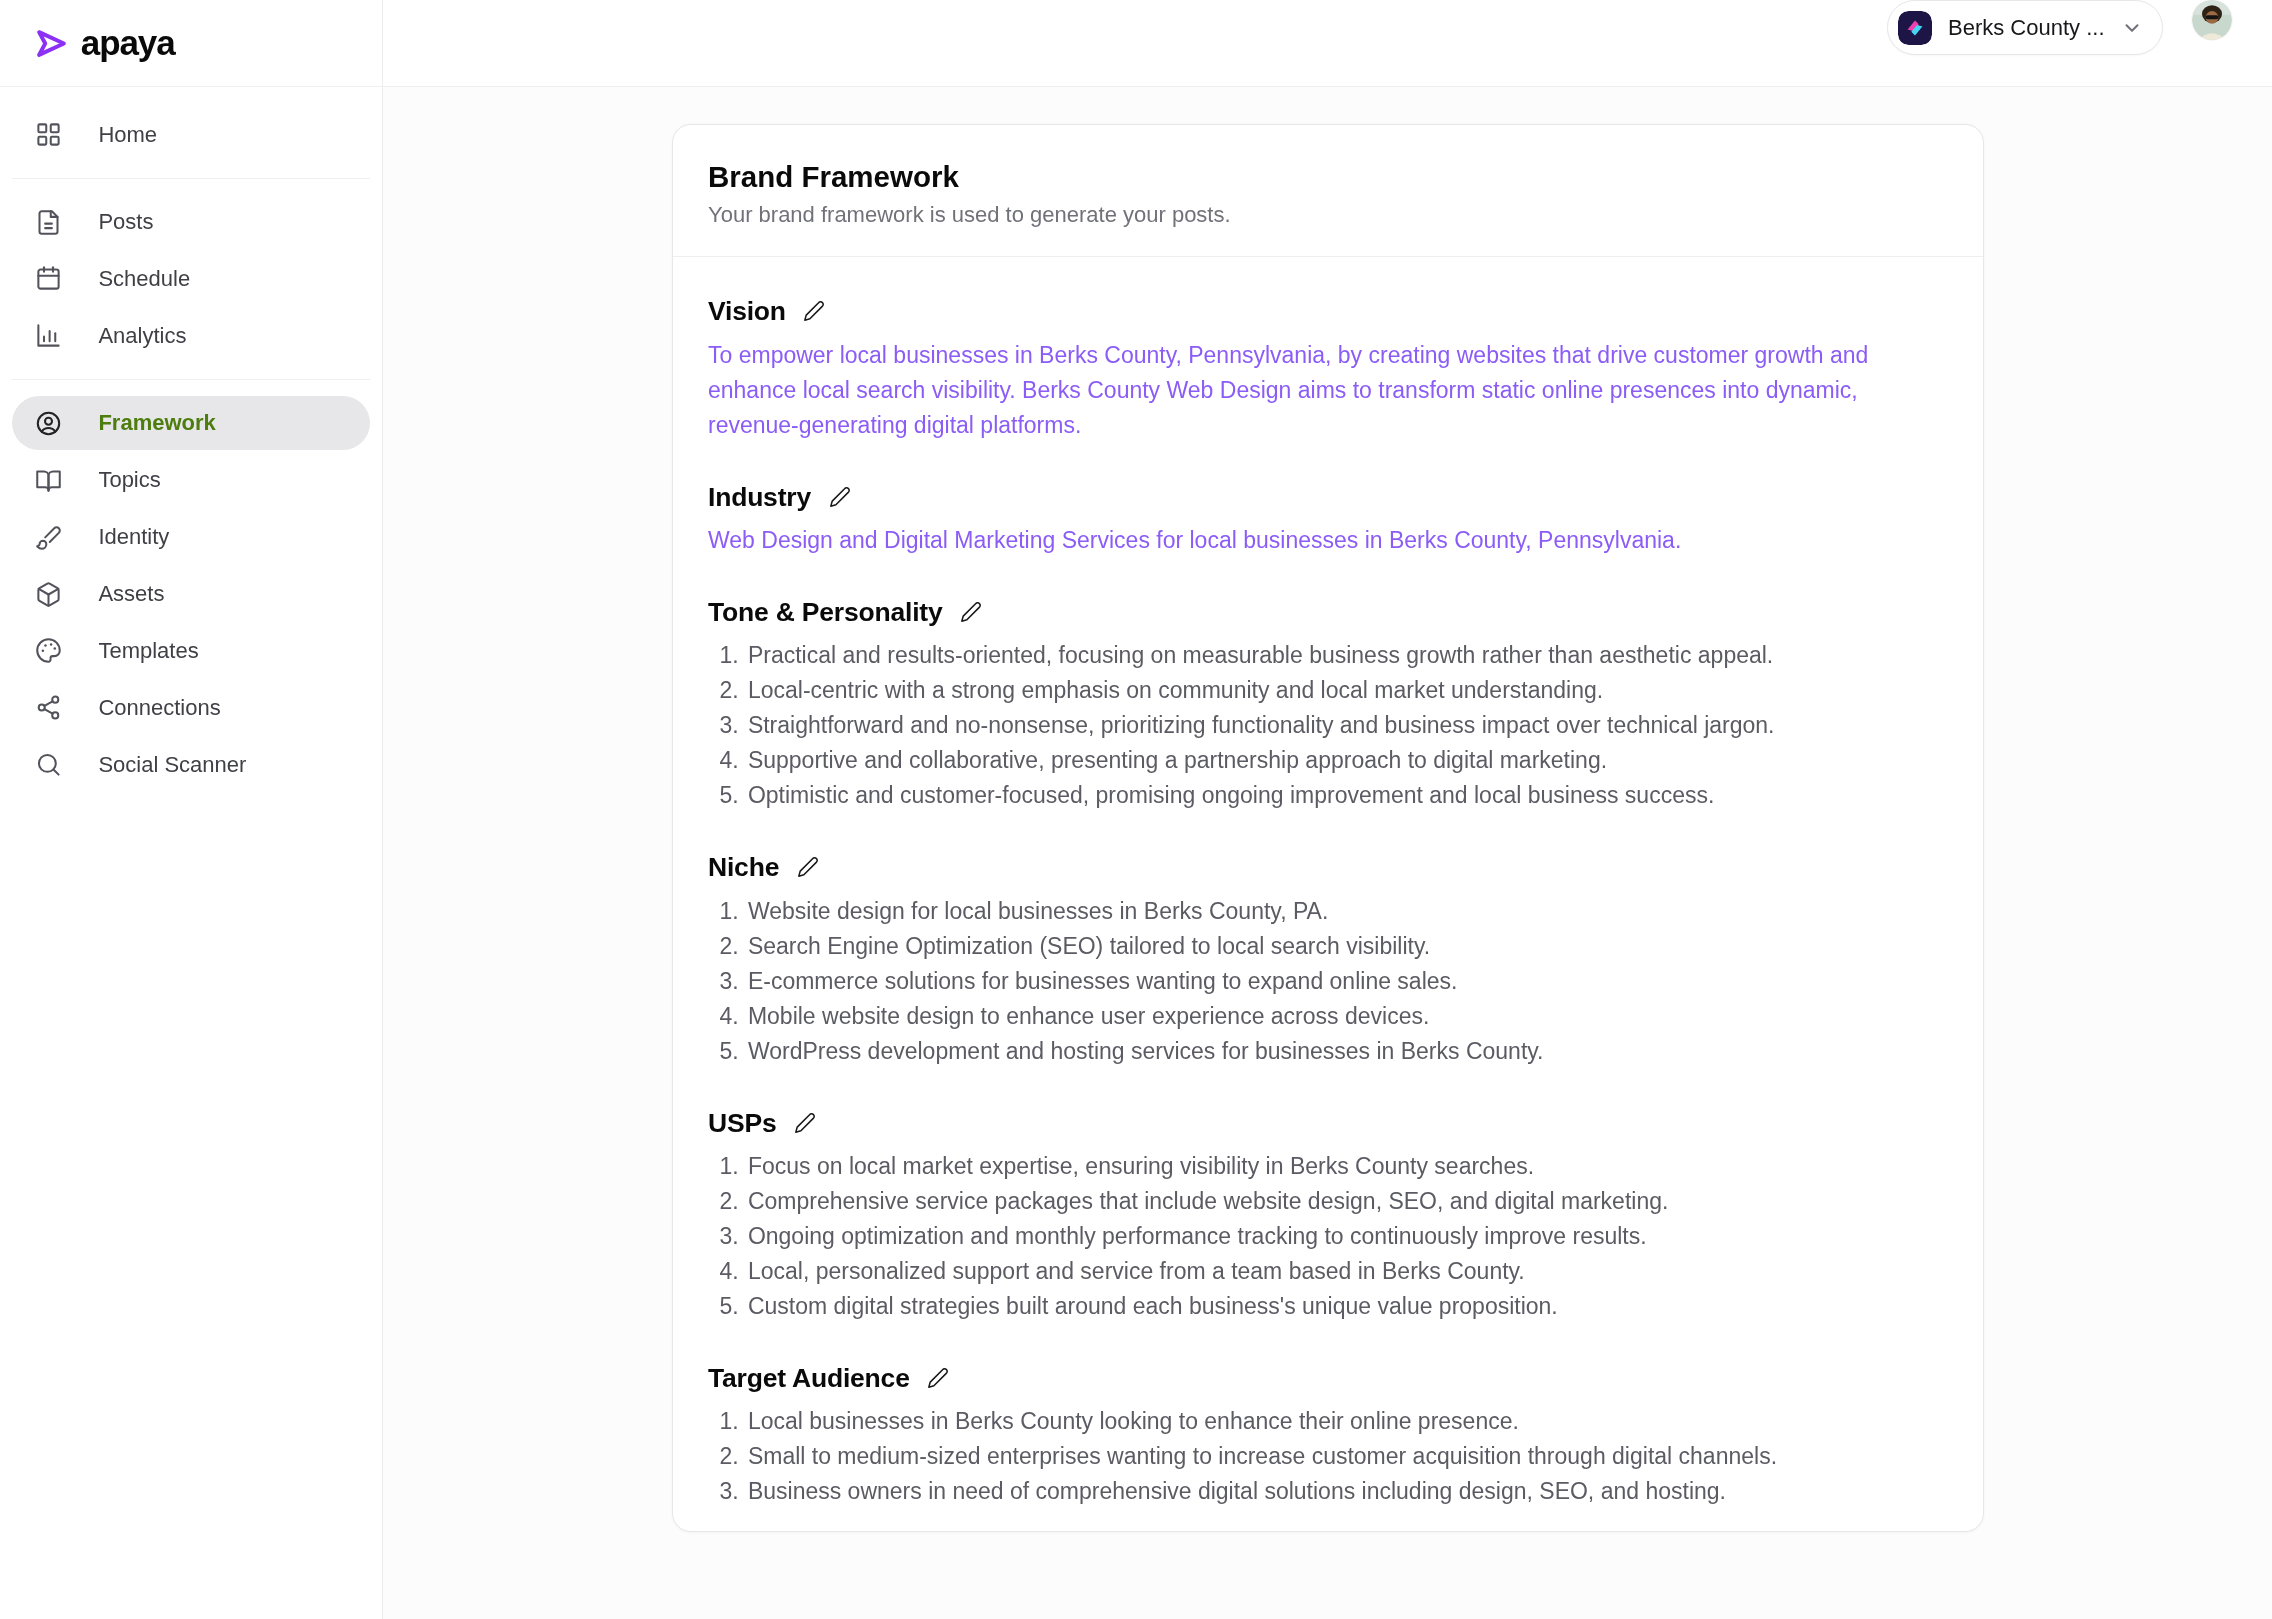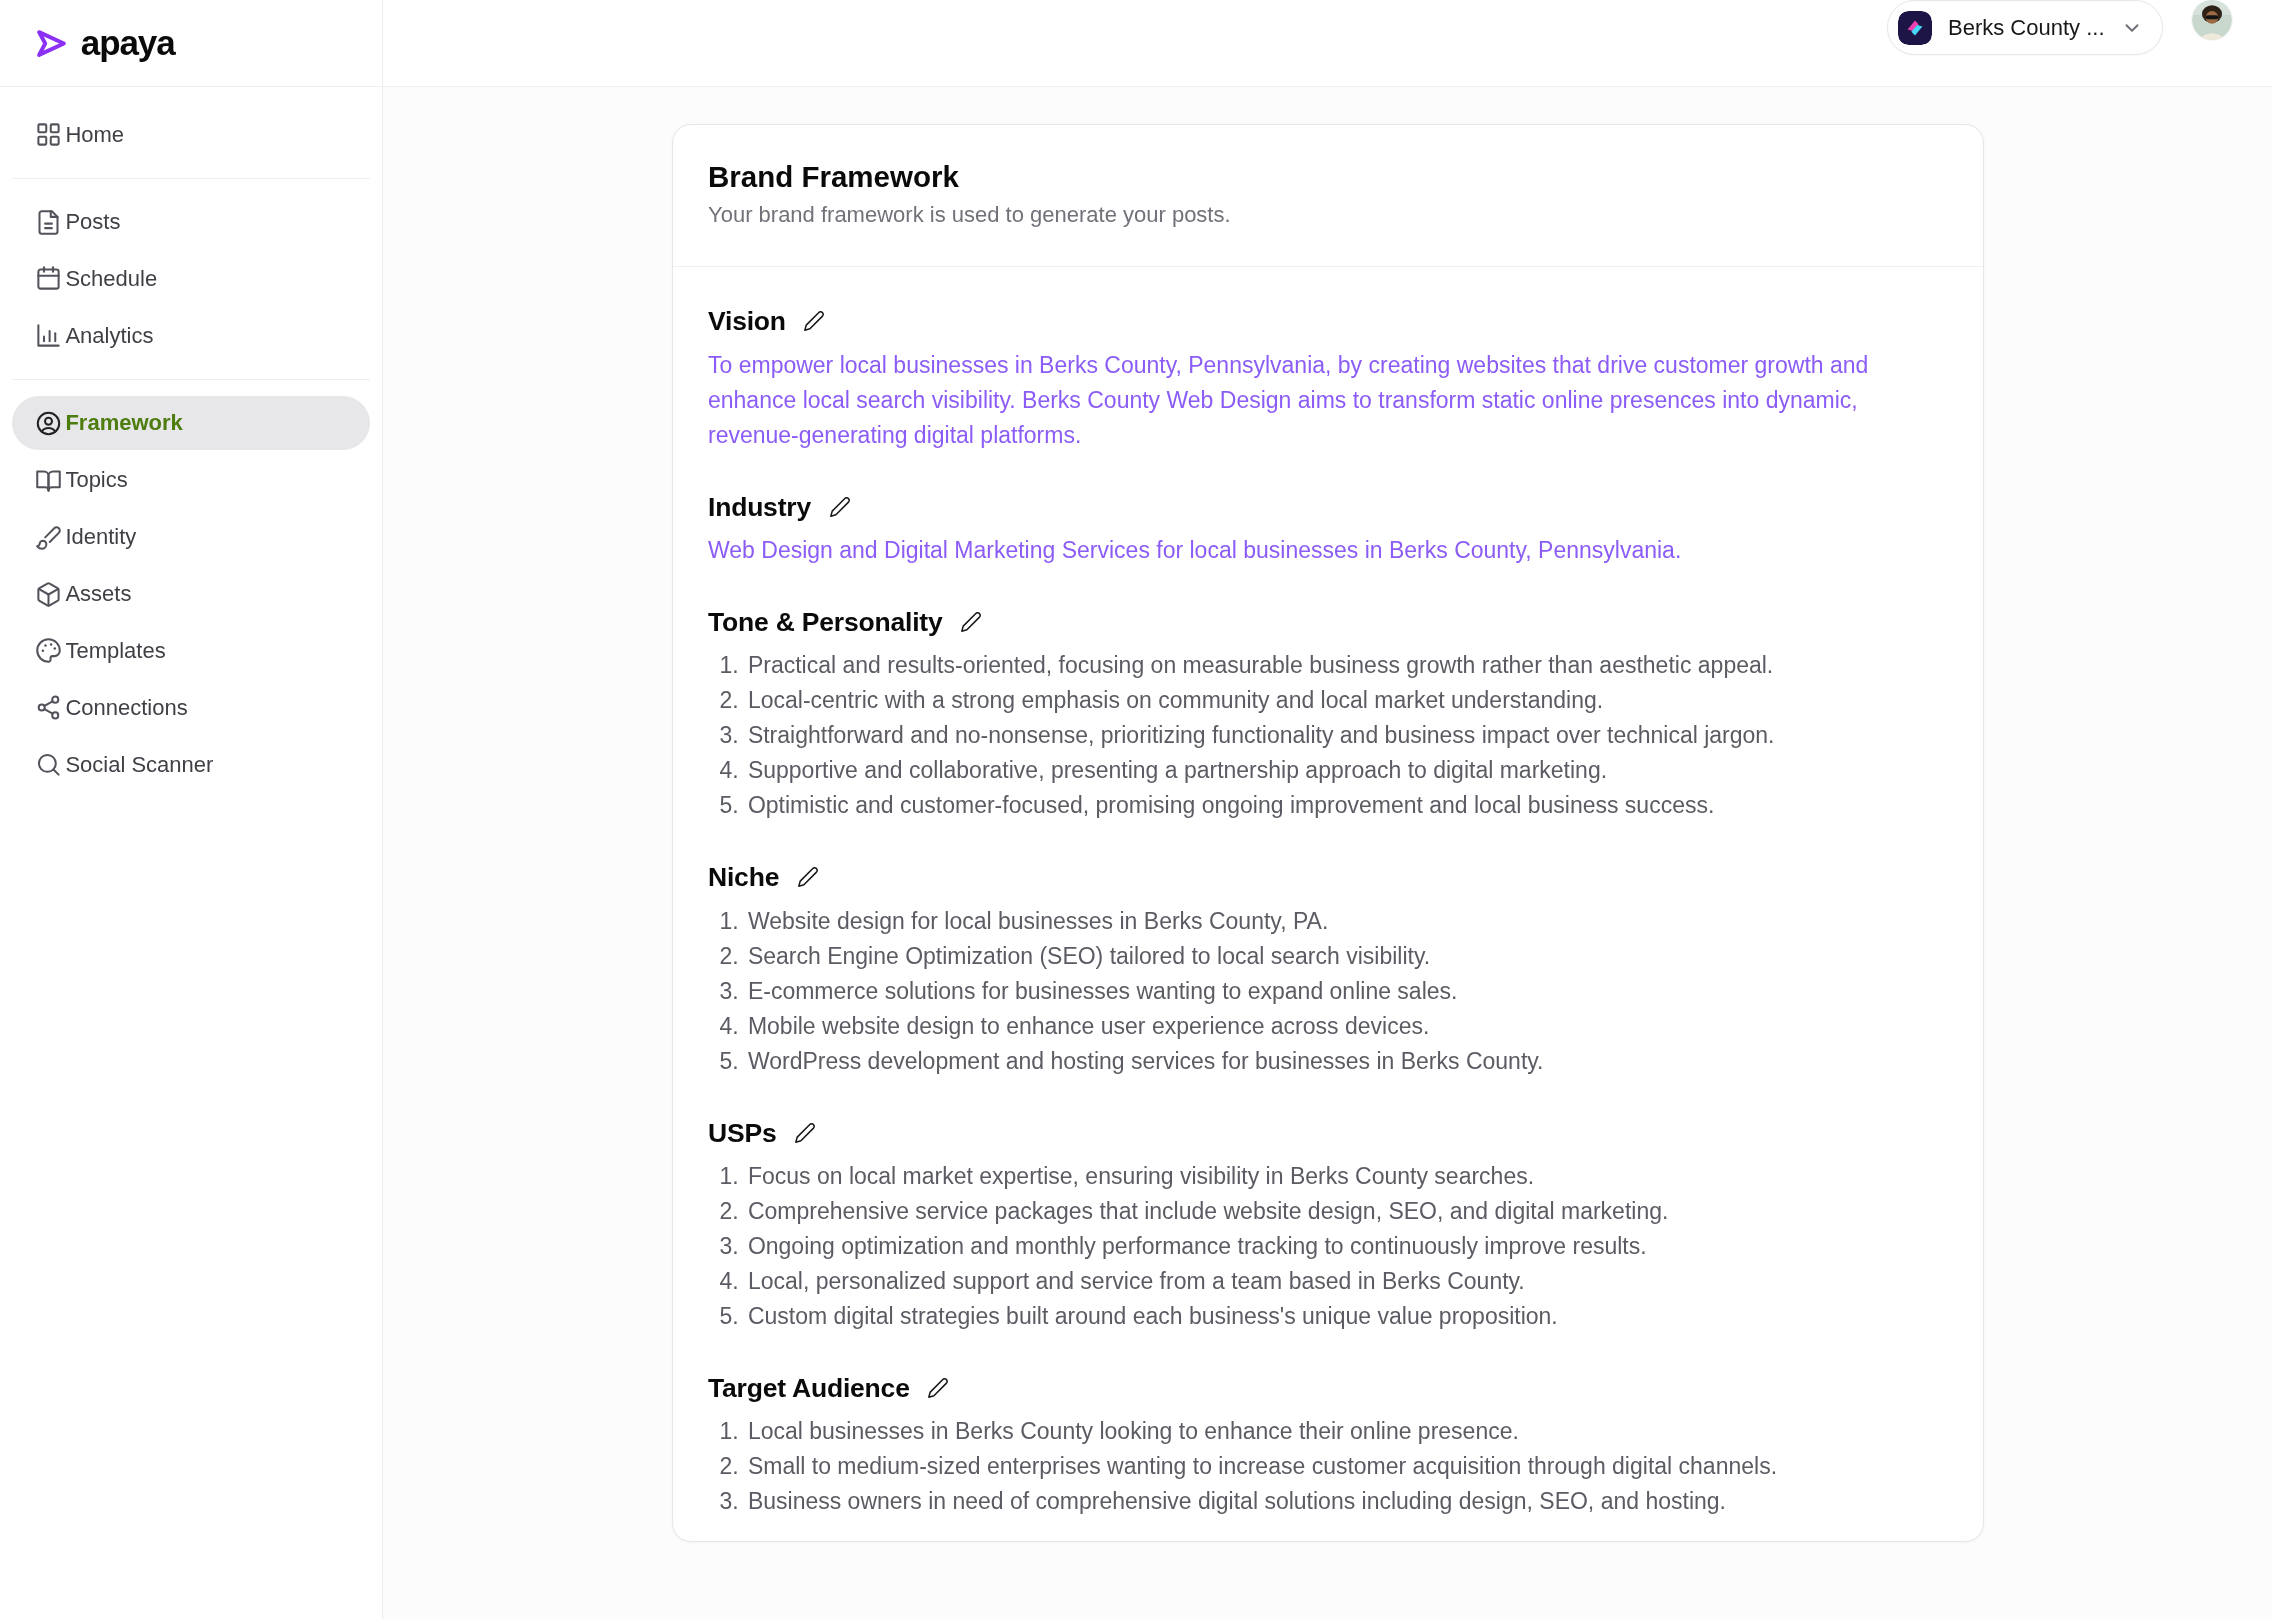--- a/index.html
+++ b/index.html
@@ -21,21 +21,21 @@
     height: 87px; flex-shrink: 0; display: flex; align-items: center;
     padding-left: 34px; border-bottom: 1.5px solid #efeff1;
   }
   .logo { display: flex; align-items: center; gap: 11.8px; cursor: pointer; }
   .logo svg { width: 35px; height: 35px; }
   .logo-text { font-size: 35px; font-weight: 700; color: #0a0a0a; letter-spacing: -1.1px; }
 
   .nav { padding: 17.7px 11.8px; }
   .nav-divider { height: 1.5px; background: #efeff1; margin: 16px 0; }
   .nav-item {
-    display: flex; align-items: center; gap: 3px;
+    display: flex; align-items: center; gap: 36px;
     height: 54px; padding-left: 23.6px; margin: 2.9px 0;
     border-radius: 736px; cursor: pointer;
     font-size: 22px; font-weight: 500; color: #3f3f46;
   }
   .nav-item svg { width: 27px; height: 27px; color: #52525b; flex-shrink: 0; }
   .nav-item.active { background: #e7e7e9; color: #4d7c0f; font-weight: 700; }
   .nav-item.active svg { color: #232326; }
 
   
   .main { flex: 1; display: flex; flex-direction: column; min-width: 0; }
@@ -59,21 +59,21 @@
     cursor: pointer; flex-shrink: 0; box-shadow: 0 0 0 0.7px rgba(0,0,0,0.06);
   }
   .avatar svg { display: block; width: 100%; height: 100%; }
 
   .content { flex: 1; overflow: hidden; background: #fcfcfc; }
   .card {
     width: 1312px; margin: 37px auto 0;
     background: #ffffff; border: 1.5px solid #e7e7e9; border-radius: 19px;
     box-shadow: 0 0.7px 2.9px rgba(0,0,0,0.04);
   }
-  .card-header { padding: 34px 35px 37px; border-bottom: 1.5px solid #efeff1; }
+  .card-header { padding: 34px 35px 27px; border-bottom: 1.5px solid #efeff1; }
   .card-title { font-size: 29.5px; line-height: 35px; font-weight: 700; color: #0a0a0a; }
   .card-subtitle { font-size: 22px; line-height: 28px; color: #71717a; margin-top: 7.4px; }
 
   .card-body { padding: 0 35px 22px; }
   .section-heading {
     display: flex; align-items: center; gap: 14.7px;
     margin: 38px 0 10.3px;
   }
   .section-heading h3 { font-size: 26.5px; line-height: 32px; font-weight: 700; color: #0a0a0a; letter-spacing: -0.2px; }
   .edit-btn {

